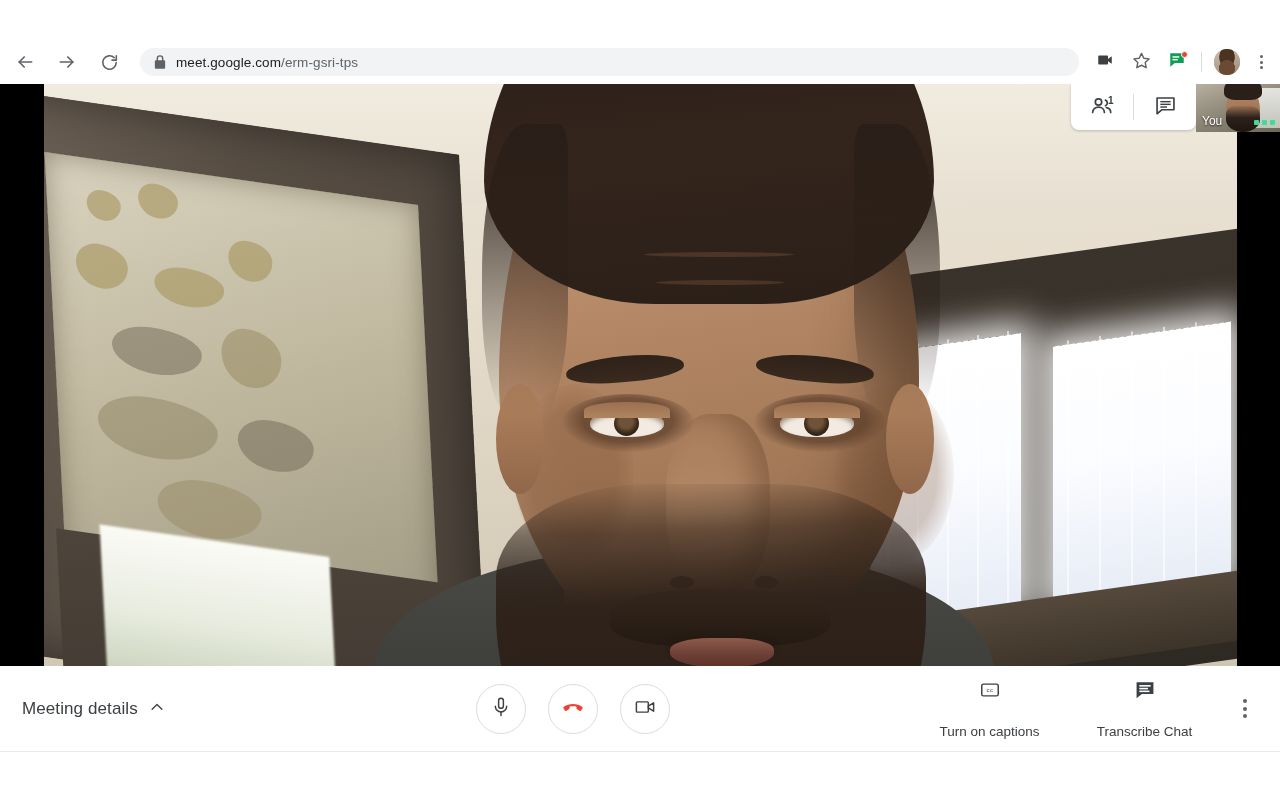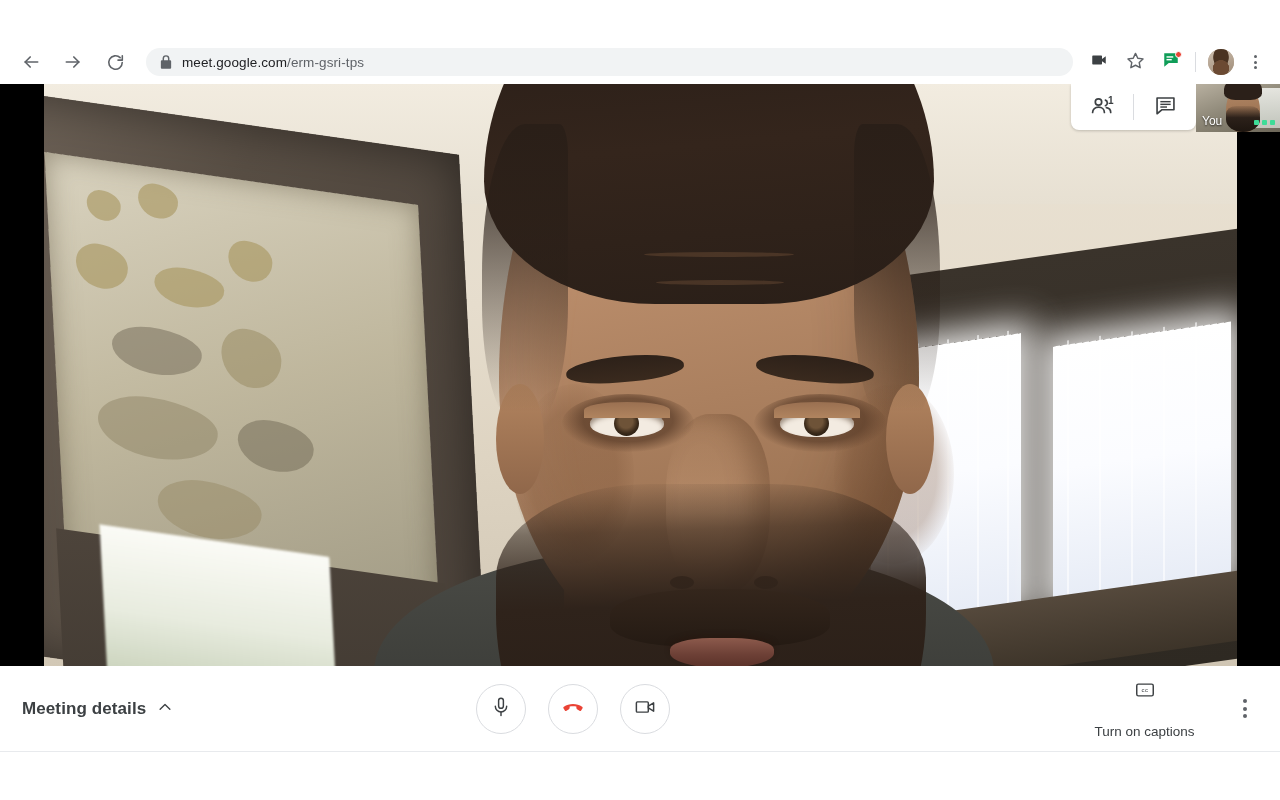--- a/index.html
+++ b/index.html
@@ -29,21 +29,21 @@
   }
 
   .browser-toolbar {
     position: absolute;
     left: 0; top: 40px;
     width: 1280px; height: 44px;
     background: #ffffff;
     display: flex;
     align-items: center;
     box-sizing: border-box;
-    padding: 0 10px;
+    padding: 0 4px;
   }
 
   .nav-btn {
     width: 30px; height: 30px;
     display: flex; align-items: center; justify-content: center;
     border-radius: 50%;
     flex: 0 0 auto;
     margin: 0 6px;
     cursor: pointer;
   }
@@ -475,21 +475,20 @@
   }
 
   .meeting-details {
     position: absolute;
     left: 22px; top: 50%;
     transform: translateY(-50%);
     display: flex;
     align-items: center;
     gap: 10px;
     cursor: pointer;
-    font-weight: bold;
   }
   .meeting-details .md-text {
     font-size: 17px;
     color: #3c4043;
     letter-spacing: 0.1px;
   }
 
   .center-controls {
     position: absolute;
     left: 50%; top: 50%;
@@ -807,20 +806,31 @@
       <div class="tool-item">
         <span>
           <svg width="22" height="22" viewBox="0 0 24 24" fill="none" stroke="#3c4043" stroke-width="1.6">
             <rect x="3" y="5.6" width="18" height="12.8" rx="1.8"></rect>
             <text x="12" y="14.4" font-size="6.6" font-family="Liberation Sans, sans-serif" fill="#3c4043" stroke="none" text-anchor="middle" letter-spacing="0.4">cc</text>
           </svg>
         </span>
         <span class="ti-label">Turn on captions</span>
       </div>
 
+      <div class="tool-item">
+        <span>
+          <svg width="22" height="22" viewBox="0 0 24 24" fill="#3c4043">
+            <path d="M2.8 3.6h18.4v12.8H8.6l-5.8 4.6V3.6z"></path>
+            <rect x="5.8" y="6.6" width="12.4" height="1.7" fill="#ffffff"></rect>
+            <rect x="5.8" y="9.6" width="9.4" height="1.7" fill="#ffffff"></rect>
+            <rect x="5.8" y="12.6" width="11" height="1.7" fill="#ffffff"></rect>
+          </svg>
+        </span>
+        <span class="ti-label">Transcribe Chat</span>
+      </div>
 
     </div>
 
     <div class="more-btn">
       <i></i>
       <i></i>
       <i></i>
     </div>
   </div>
 

